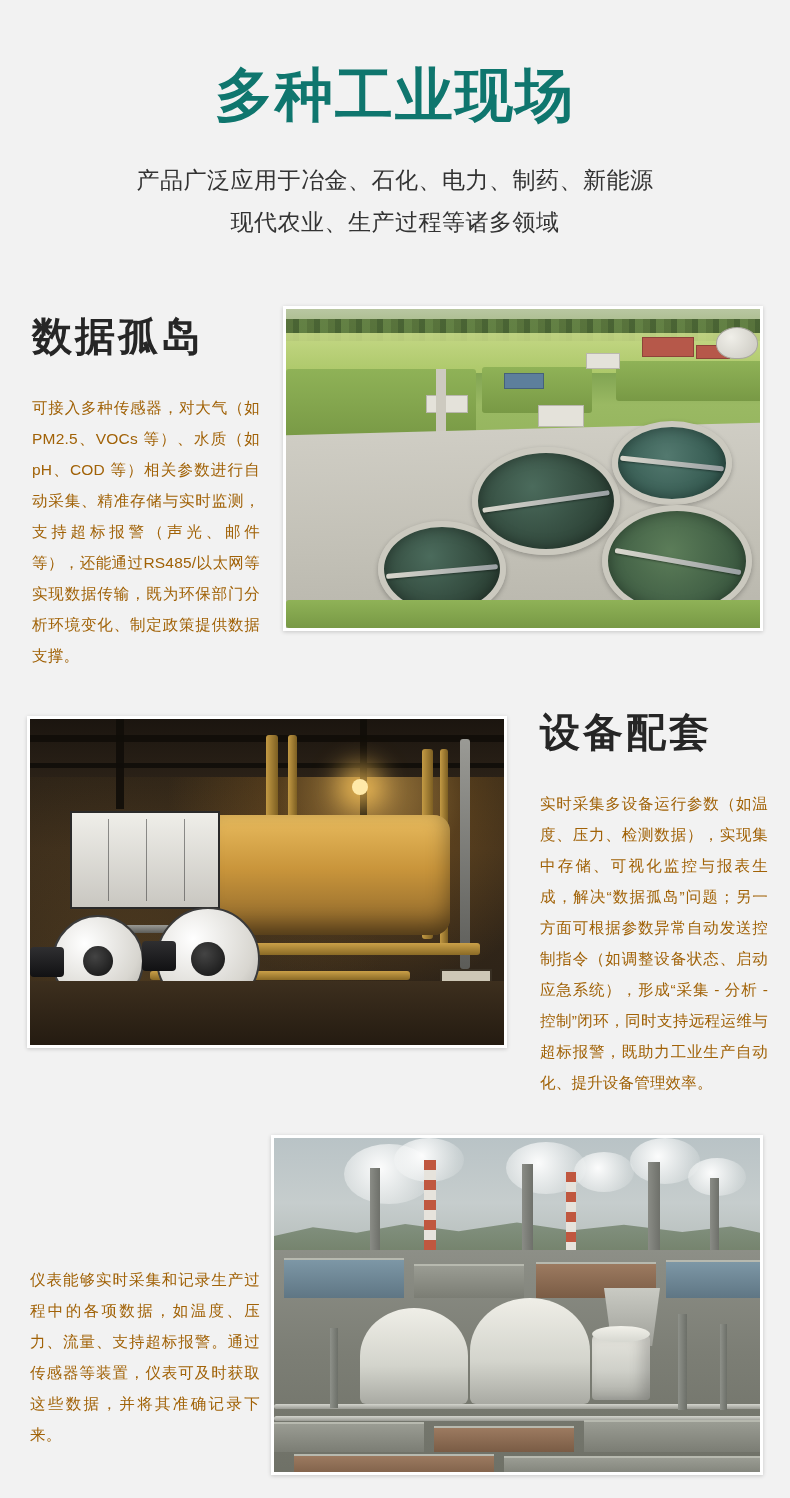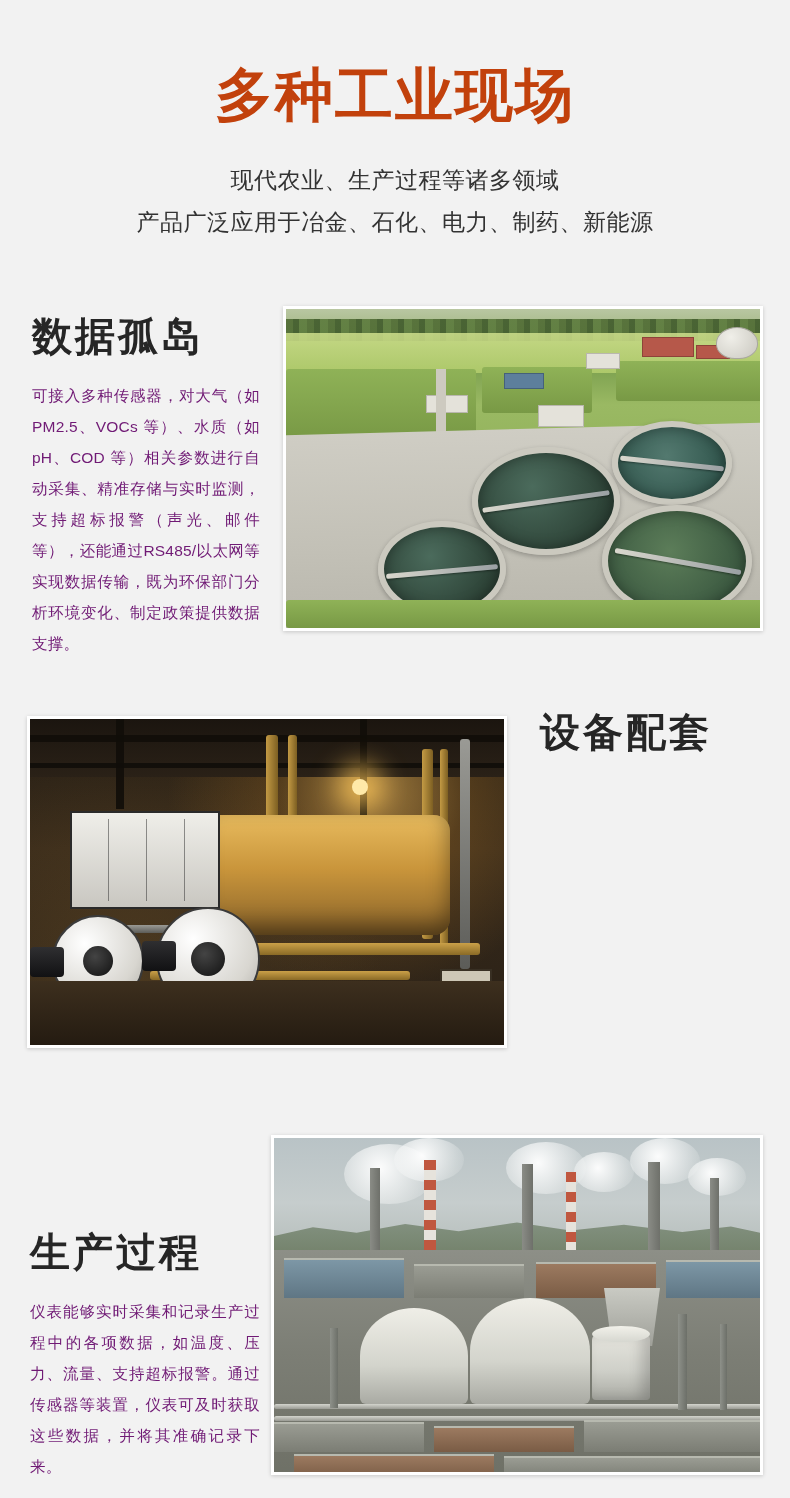--- a/index.html
+++ b/index.html
@@ -20,21 +20,21 @@
 
   
   .header {
     padding-top: 62px;
     text-align: center;
   }
   .main-title {
     font-size: 58px;
     font-weight: 700;
     letter-spacing: 2px;
-    color: #c2410c;
+    color: #0f766e;
     line-height: 1.15;
   }
   .sub-lines {
     margin-top: 30px;
     font-size: 23px;
     color: #333333;
     line-height: 1.85;
     letter-spacing: 0.5px;
   }
 
@@ -42,24 +42,24 @@
   .section { position: absolute; }
 
   .sec-title {
     font-size: 40px;
     font-weight: 700;
     color: #262626;
     letter-spacing: 3px;
     line-height: 1.1;
   }
   .sec-body {
-    margin-top: 22px;
+    margin-top: 34px;
     font-size: 15.5px;
     line-height: 2.0;
-    color: #701a75;
+    color: #a16207;
     letter-spacing: 0.2px;
     text-align: justify;
   }
 
   .photo {
     position: relative;
     overflow: hidden;
     background: #888;
     border: 3px solid #ffffff;
     box-shadow: 0 1px 4px rgba(0,0,0,0.18);
@@ -266,22 +266,22 @@
   }
 </style>
 </head>
 <body>
 
 <div class="page">
 
   <div class="header">
     <div class="main-title">多种工业现场</div>
     <div class="sub-lines">
+      <div>产品广泛应用于冶金、石化、电力、制药、新能源</div>
       <div>现代农业、生产过程等诸多领域</div>
-      <div>产品广泛应用于冶金、石化、电力、制药、新能源</div>
     </div>
   </div>
 
   <div class="section" id="sec-environment">
     <div class="text-col">
       <div class="sec-title">数据孤岛</div>
       <div class="sec-body">可接入多种传感器，对大气（如 PM2.5、VOCs 等）、水质（如 pH、COD 等）相关参数进行自动采集、精准存储与实时监测，支持超标报警（声光、邮件等），还能通过RS485/以太网等实现数据传输，既为环保部门分析环境变化、制定政策提供数据支撑。</div>
     </div>
 
     <div class="photo">
@@ -368,26 +368,26 @@
         <div class="yellow-block" style="left:196px;top:282px;width:120px;height:14px;"></div>
 
         <div class="win" style="left:410px;top:250px;width:52px;height:46px;"></div>
 
         <div class="floor"></div>
       </div>
     </div>
 
     <div class="text-col">
       <div class="sec-title">设备配套</div>
+      <div class="sec-body">实时采集多设备运行参数（如温度、压力、检测数据），实现集中存储、可视化监控与报表生成，解决“数据孤岛”问题；另一方面可根据参数异常自动发送控制指令（如调整设备状态、启动应急系统），形成“采集 - 分析 - 控制”闭环，同时支持远程运维与超标报警，既助力工业生产自动化、提升设备管理效率。</div>
     </div>
   </div>
 
   <div class="section" id="sec-production">
     <div class="text-col">
-      <div class="sec-title">生产过程</div>
       <div class="sec-body">仪表能够实时采集和记录生产过程中的各项数据，如温度、压力、流量、支持超标报警。通过传感器等装置，仪表可及时获取这些数据，并将其准确记录下来。</div>
     </div>
 
     <div class="photo">
       <div class="plant">
         <div class="sky"></div>
         <div class="hills"></div>
 
         <div class="smoke" style="left:70px;top:6px;width:90px;height:60px;"></div>
         <div class="smoke" style="left:120px;top:0px;width:70px;height:44px;"></div>

